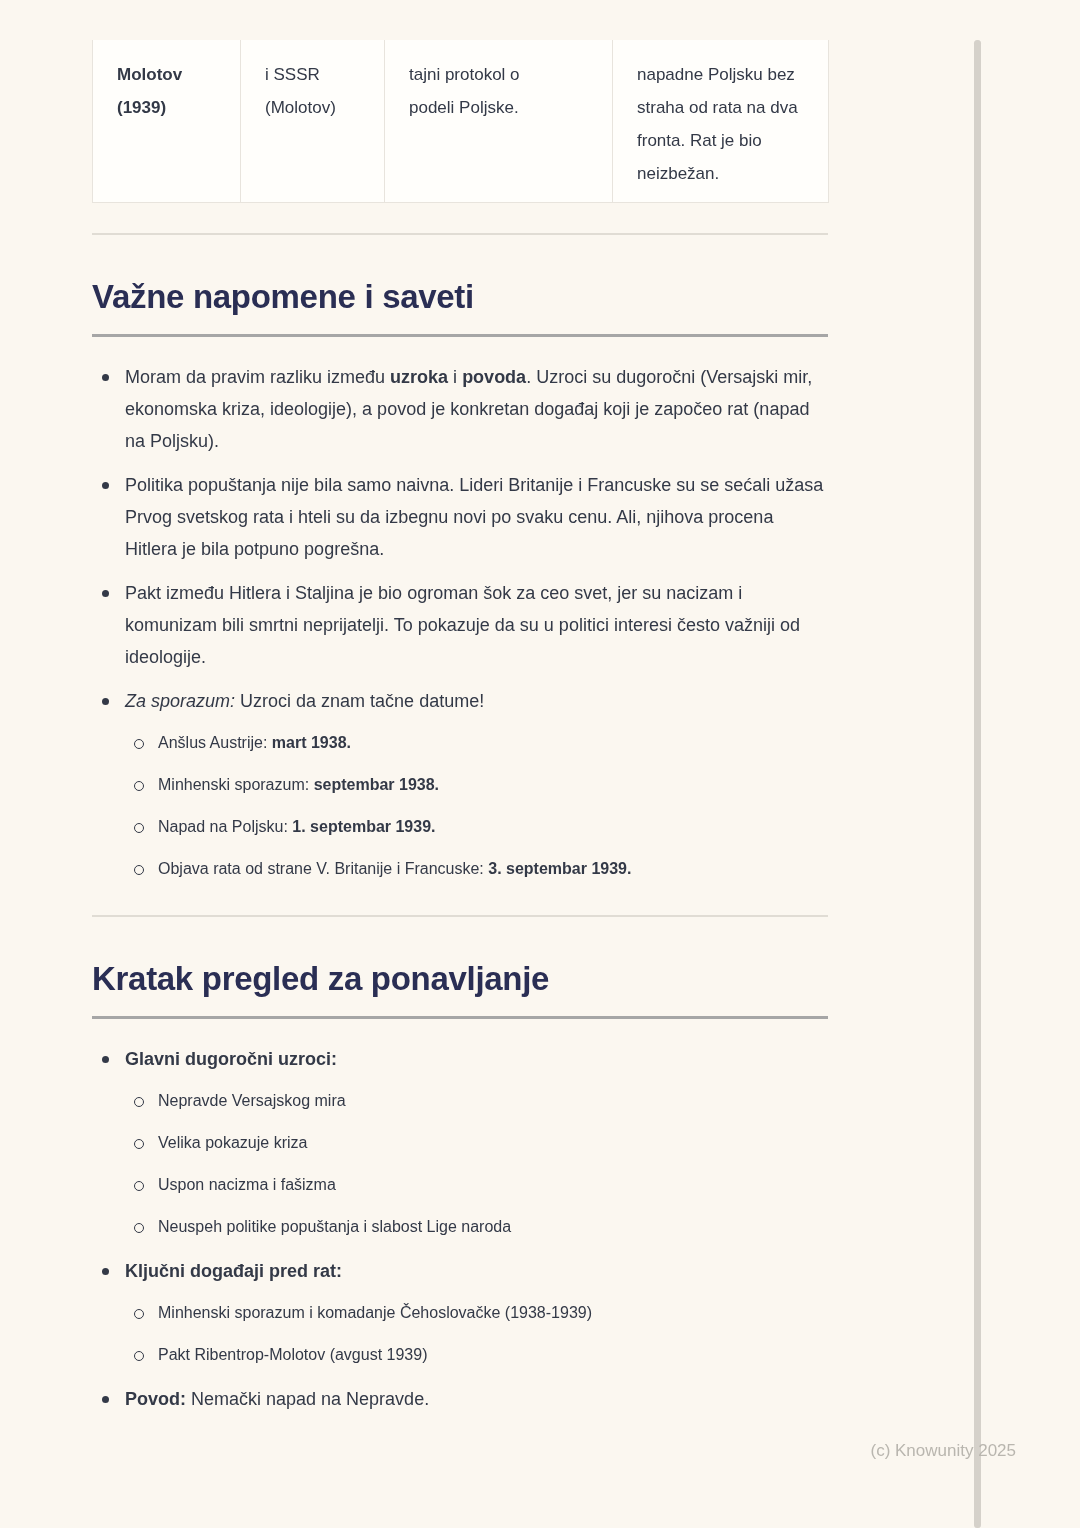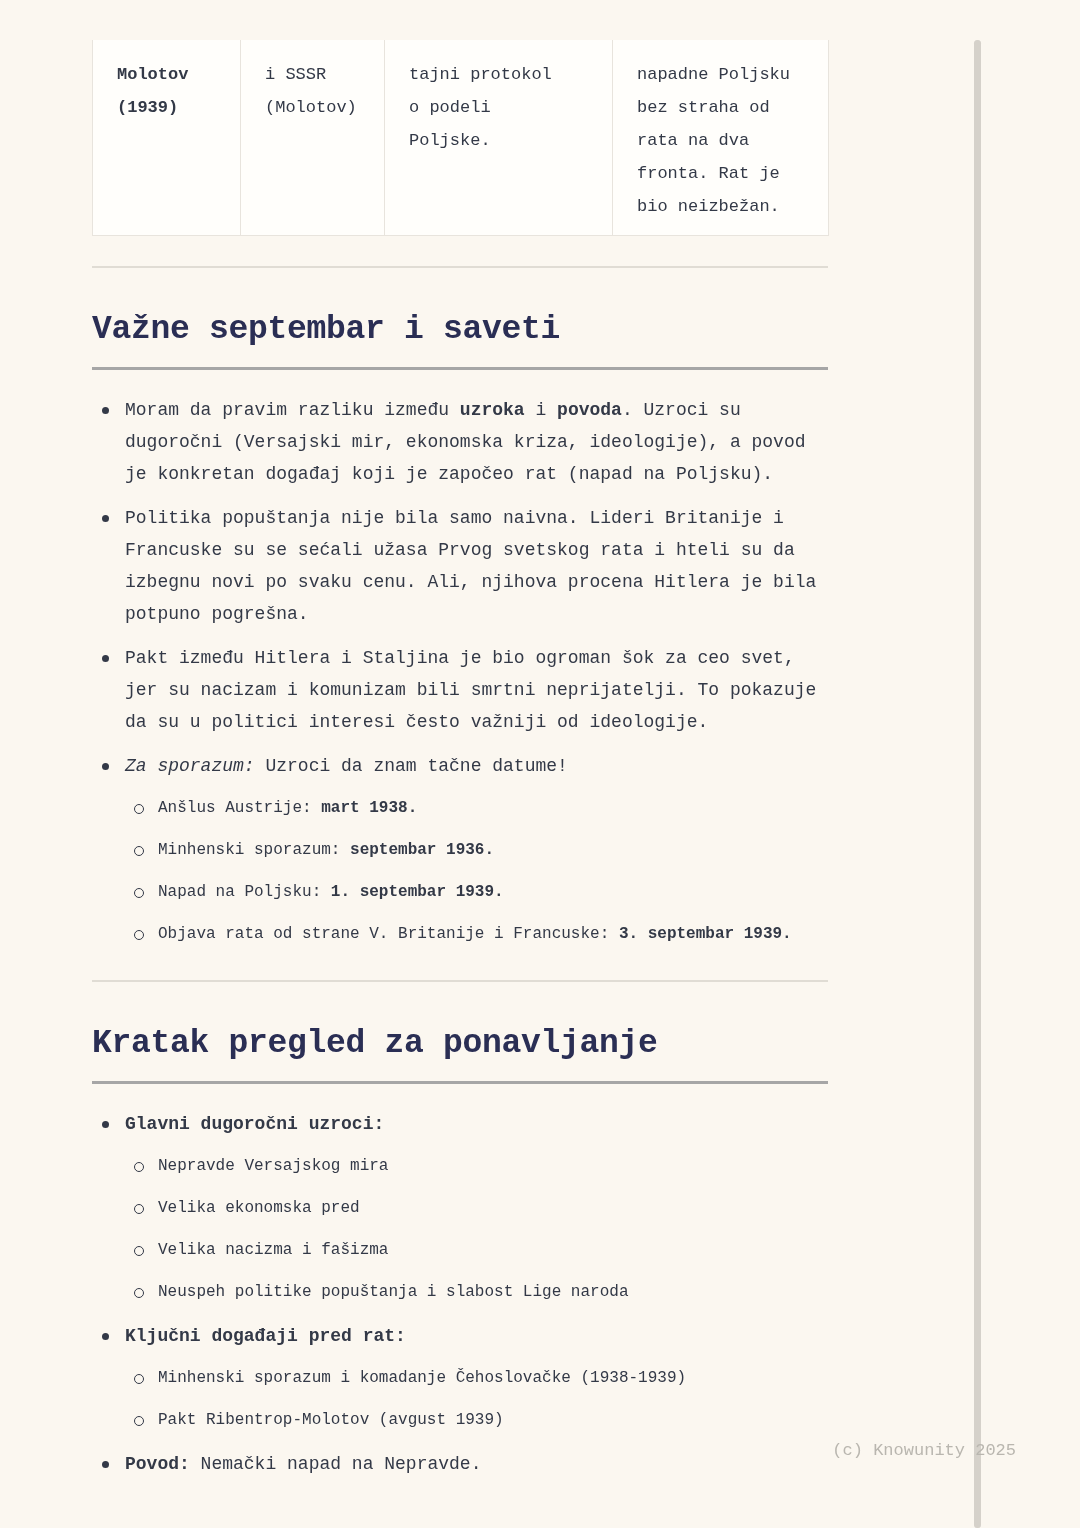--- a/index.html
+++ b/index.html
@@ -4,21 +4,21 @@
 <style>
   * { margin: 0; padding: 0; box-sizing: border-box; }
   html, body { width: 1080px; height: 1528px; }
   body {
     position: relative;
     overflow: hidden;
     background: var(--background, #fbf7f0);
     font-family: "Liberation Sans", sans-serif;
     color: var(--body, #333947);
   }
-  .page { position: relative; width: 1080px; height: 1128px; font-family: Liberation Mono, monospace; }
+  .page { position: relative; width: 1080px; height: 1128px; }
   .content { position: absolute; left: 92px; top: 40px; width: 736px; }
 
   
   .summary-table { width: 736px; border-collapse: collapse; table-layout: fixed; background: #fffefb; }
   .summary-table td {
     border: 1px solid #e8e4dd; border-top: none;
     vertical-align: top;
     padding: 18px 16px 12px 24px;
     font-size: 17px; line-height: 33px;
   }
@@ -86,40 +86,40 @@
               <p>tajni protokol o podeli Poljske.</p>
             </td>
             <td class="c3">
               <p>napadne Poljsku bez straha od rata na dva fronta. Rat je bio neizbežan.</p>
             </td>
           </tr>
       </tbody>
     </table>
     <div id="sections">
         <hr class="divider">
-        <h2 class="section-title">Važne septembar i saveti</h2>
+        <h2 class="section-title">Važne napomene i saveti</h2>
         <div class="heading-rule"></div>
         <ul class="bullets">
           <li class="bullet">
             <p class="bullet-text"><span>Moram da pravim razliku između </span><span class="bold">uzroka</span><span> i </span><span class="bold">povoda</span><span>. Uzroci su dugoročni (Versajski mir, ekonomska kriza, ideologije), a povod je konkretan događaj koji je započeo rat (napad na Poljsku).</span></p>
           </li>
           <li class="bullet">
             <p class="bullet-text"><span>Politika popuštanja nije bila samo naivna. Lideri Britanije i Francuske su se sećali užasa Prvog svetskog rata i hteli su da izbegnu novi po svaku cenu. Ali, njihova procena Hitlera je bila potpuno pogrešna.</span></p>
           </li>
           <li class="bullet">
             <p class="bullet-text"><span>Pakt između Hitlera i Staljina je bio ogroman šok za ceo svet, jer su nacizam i komunizam bili smrtni neprijatelji. To pokazuje da su u politici interesi često važniji od ideologije.</span></p>
           </li>
           <li class="bullet">
             <p class="bullet-text"><span class="italic">Za sporazum:</span><span> Uzroci da znam tačne datume!</span></p>
             <ul class="subs">
               <li class="sub">
                 <p><span>Anšlus Austrije: </span><span class="bold">mart 1938.</span></p>
               </li>
               <li class="sub">
-                <p><span>Minhenski sporazum: </span><span class="bold">septembar 1936.</span></p>
+                <p><span>Minhenski sporazum: </span><span class="bold">septembar 1938.</span></p>
               </li>
               <li class="sub">
                 <p><span>Napad na Poljsku: </span><span class="bold">1. septembar 1939.</span></p>
               </li>
               <li class="sub">
                 <p><span>Objava rata od strane V. Britanije i Francuske: </span><span class="bold">3. septembar 1939.</span></p>
               </li>
             </ul>
           </li>
         </ul>
@@ -127,24 +127,24 @@
         <h2 class="section-title">Kratak pregled za ponavljanje</h2>
         <div class="heading-rule"></div>
         <ul class="bullets">
           <li class="bullet">
             <p class="bullet-text"><span class="bold">Glavni dugoročni uzroci:</span></p>
             <ul class="subs">
               <li class="sub">
                 <p><span>Nepravde Versajskog mira</span></p>
               </li>
               <li class="sub">
-                <p><span>Velika ekonomska pred</span></p>
+                <p><span>Velika pokazuje kriza</span></p>
               </li>
               <li class="sub">
-                <p><span>Velika nacizma i fašizma</span></p>
+                <p><span>Uspon nacizma i fašizma</span></p>
               </li>
               <li class="sub">
                 <p><span>Neuspeh politike popuštanja i slabost Lige naroda</span></p>
               </li>
             </ul>
           </li>
           <li class="bullet">
             <p class="bullet-text"><span class="bold">Ključni događaji pred rat:</span></p>
             <ul class="subs">
               <li class="sub">

